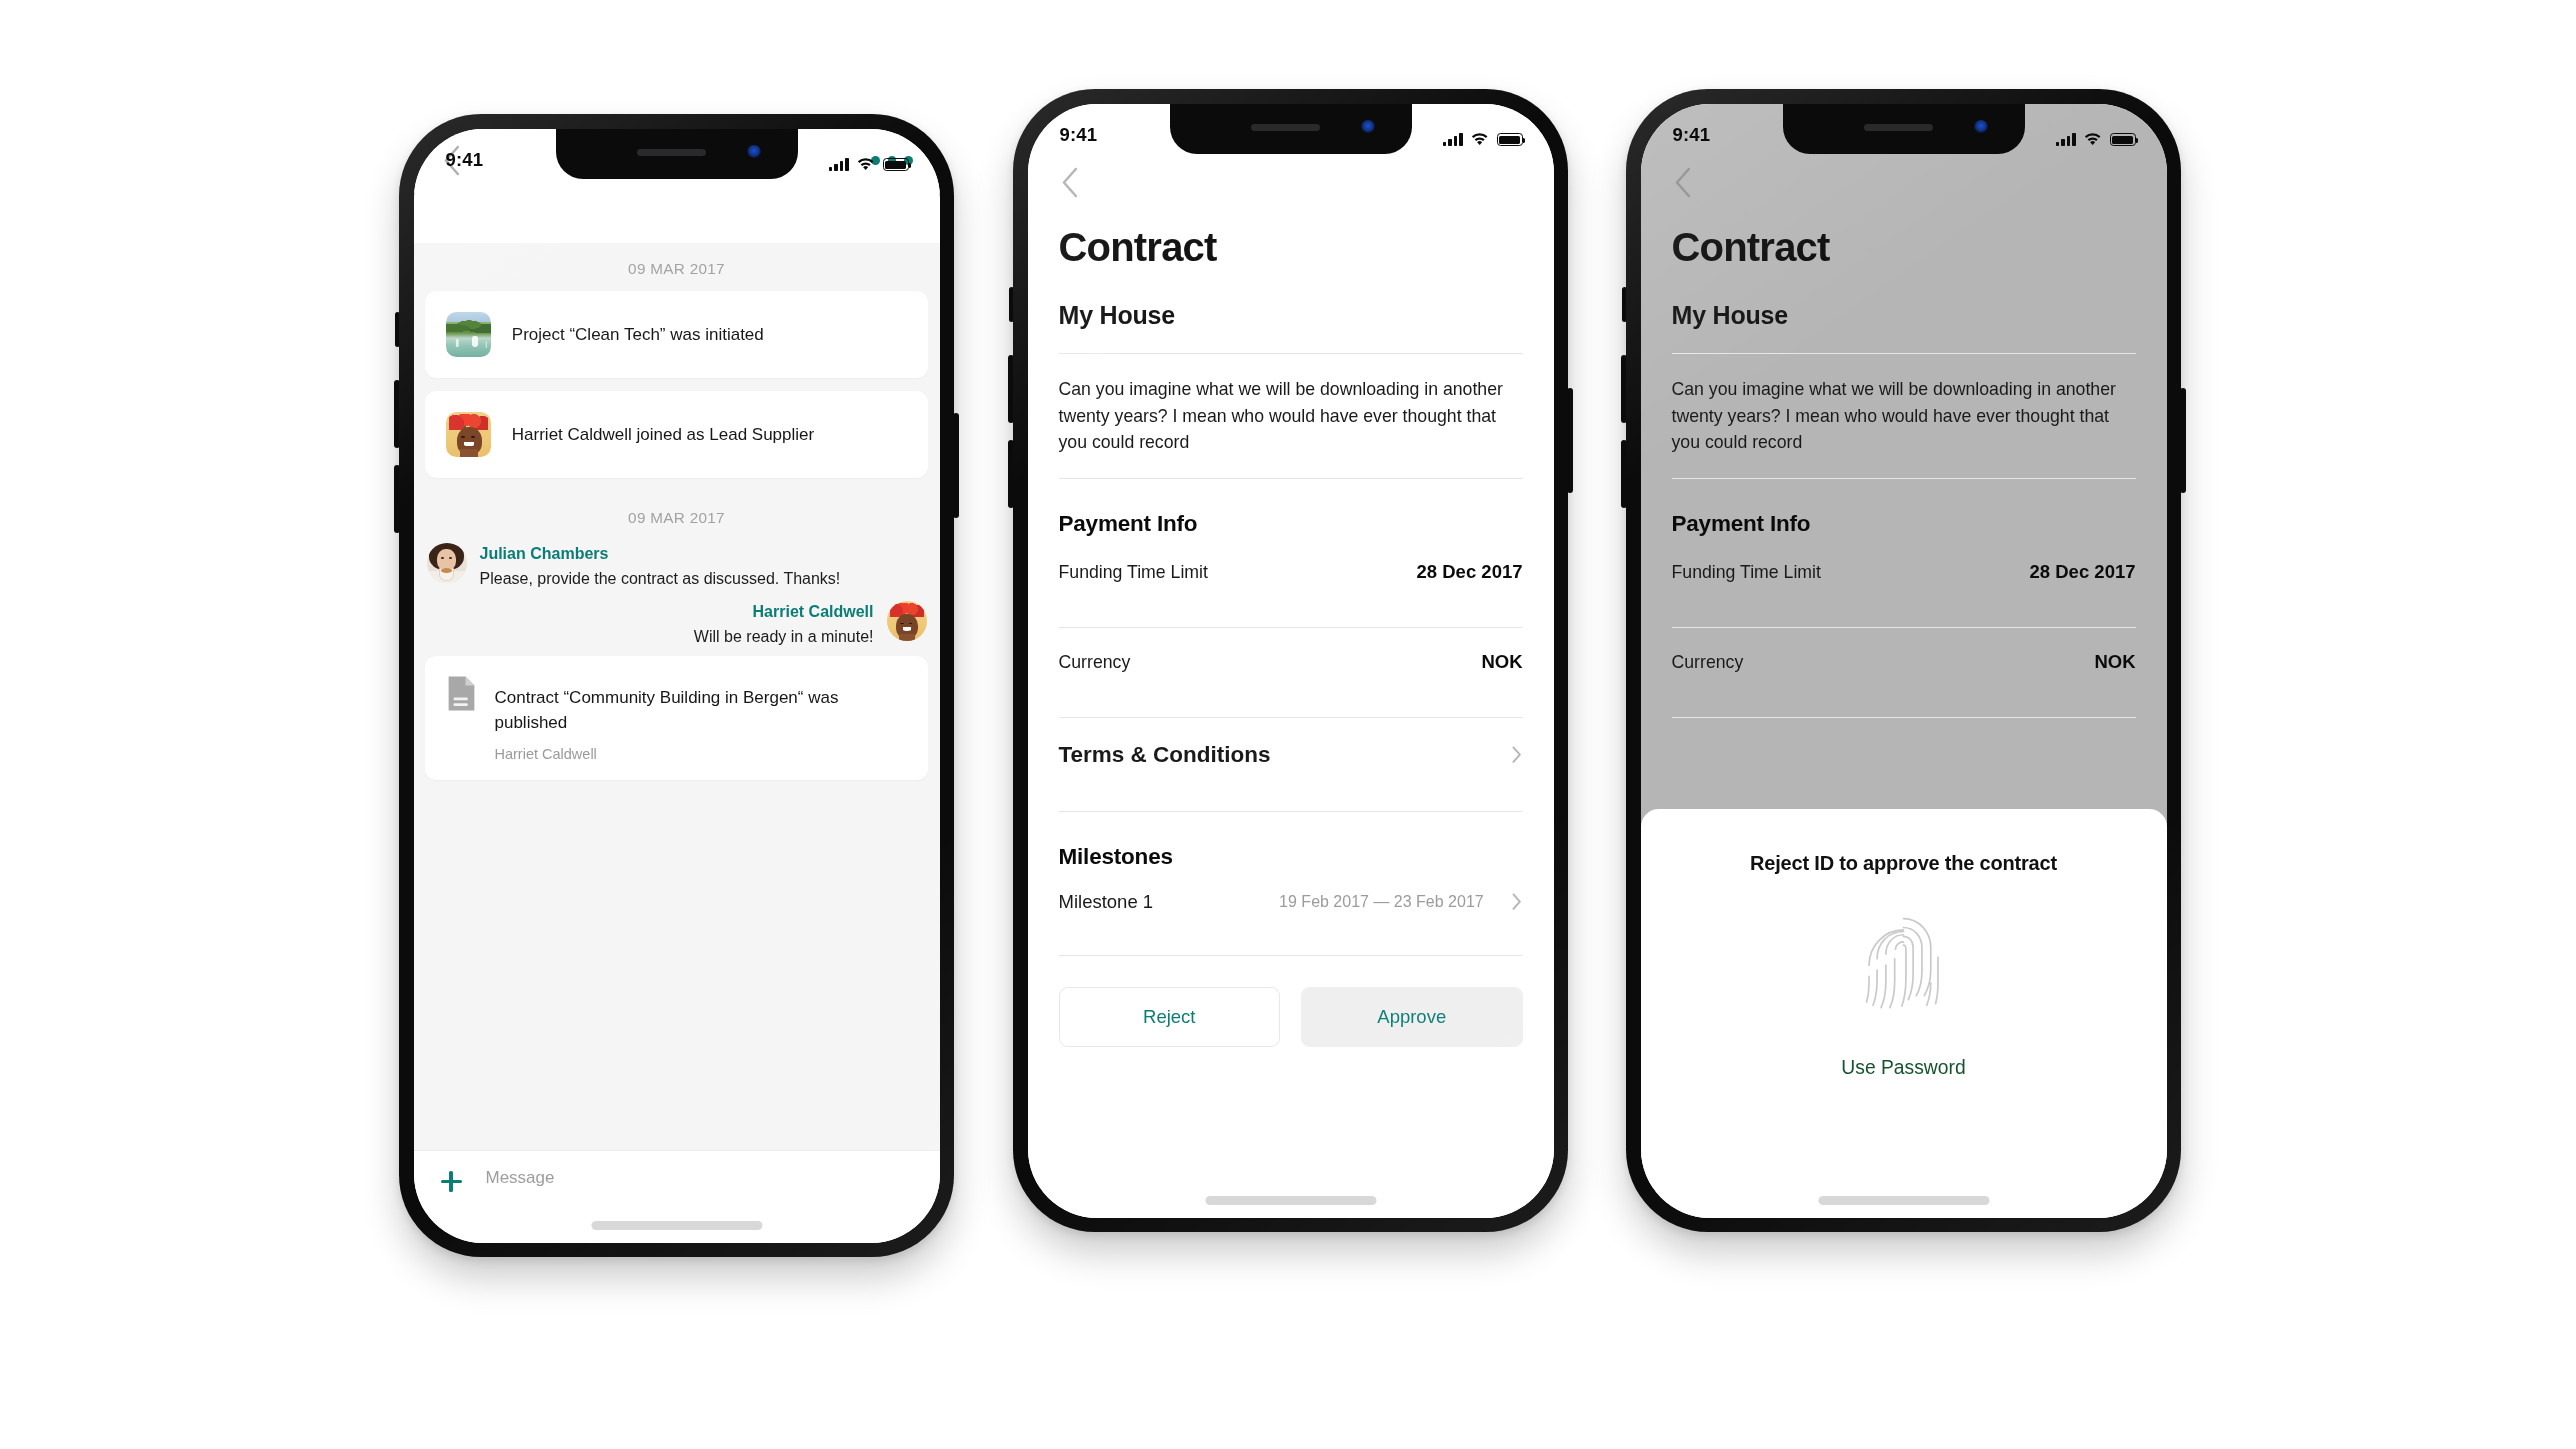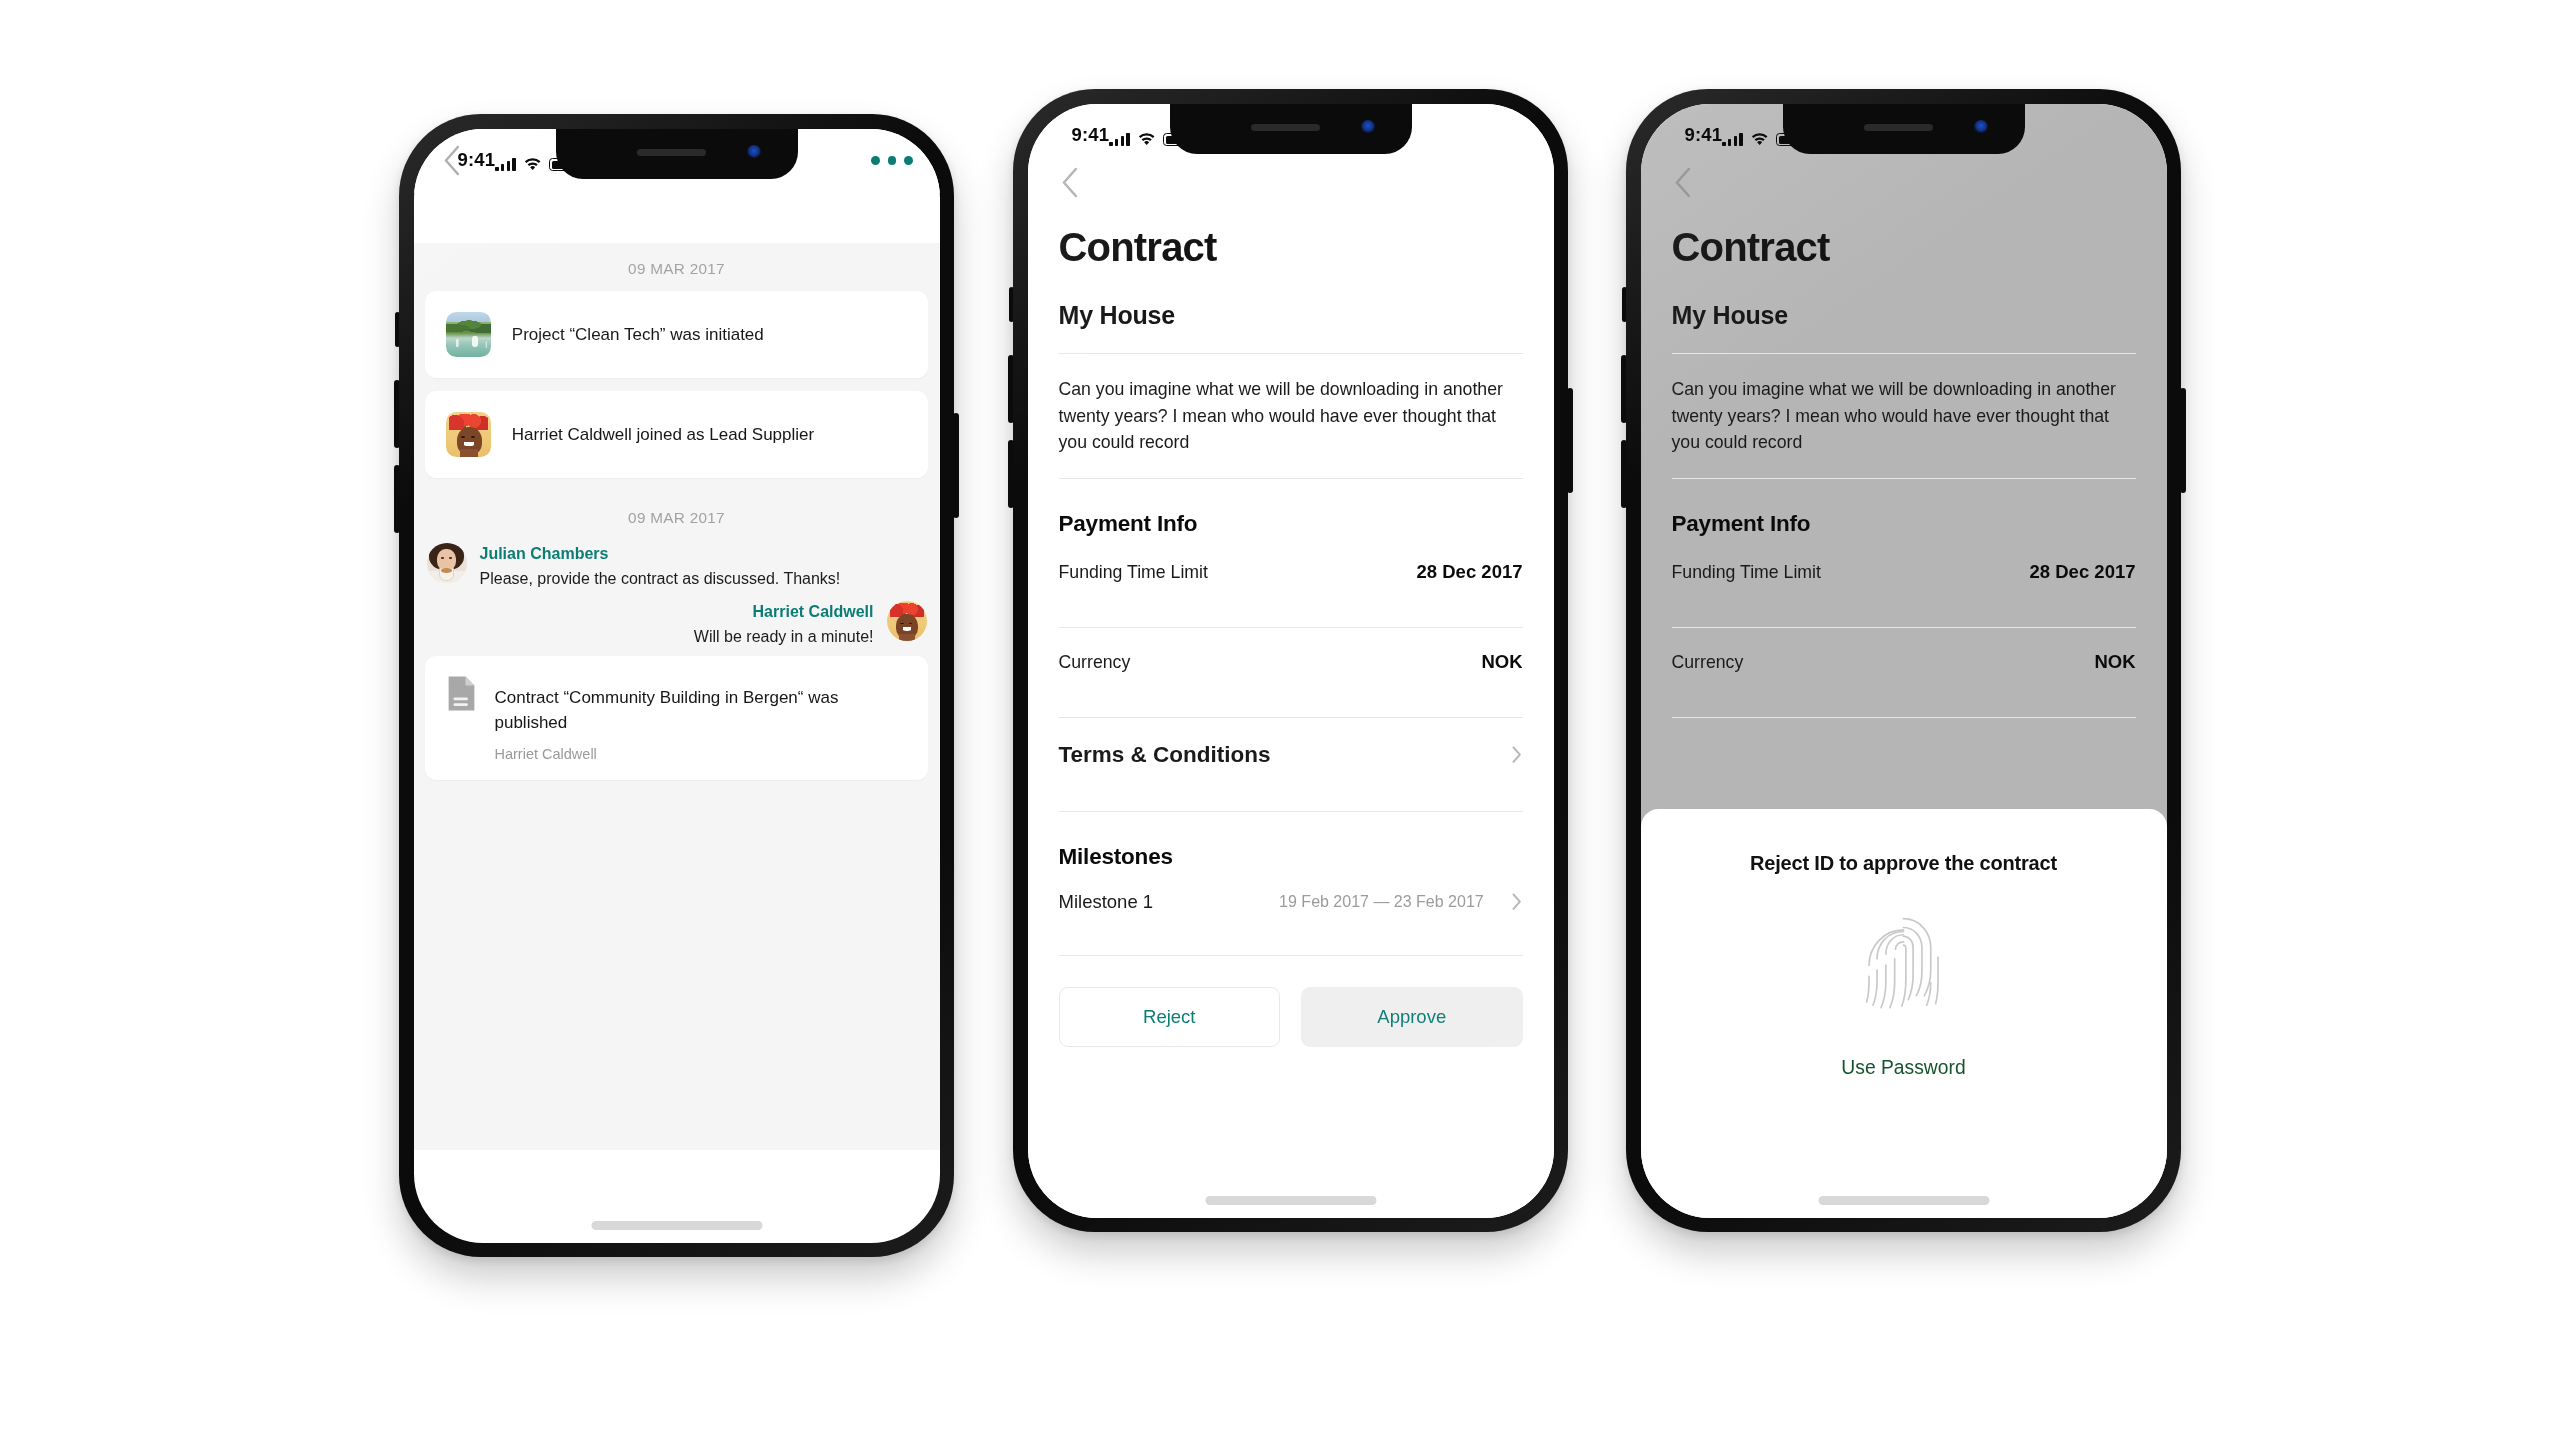--- a/index.html
+++ b/index.html
@@ -53,22 +53,22 @@
     background: #2a2a2c;
   }
   .camera {
     position: absolute; right: 37px; top: 16px;
     width: 13.7px; height: 13.7px; border-radius: 50%;
     background: radial-gradient(circle at 50% 45%, #1d4fd8 0%, #12337f 48%, #07122e 72%, #05060d 100%);
   }
 
   
   .statusbar {
-    position: absolute; top: 0; left: 12px; right: 0; height: 50px;
-    display: flex; align-items: flex-end; 
+    position: absolute; top: 0; left: 0; right: 0; height: 50px;
+    display: flex; align-items: flex-end; justify-content: space-between;
     padding: 0 31px 7.2px 32px;
     z-index: 8;
   }
   .sb-time { font-size: 18.5px; font-weight: 700; color: #0b0b0c; letter-spacing: 0.2px; }
   .sb-right { display: flex; align-items: flex-end; gap: 7.2px; }
   .sig { display: flex; align-items: flex-end; gap: 2.1px; height: 13.7px; }
   .sig i { display:block; width: 3.5px; background: #0b0b0c; border-radius: 0.8px; }
   .sig i:nth-child(1){ height: 4.8px; }
   .sig i:nth-child(2){ height: 7.6px; }
   .sig i:nth-child(3){ height: 10.5px; }
@@ -386,20 +386,24 @@
             <rect x="9" y="28" width="18" height="3.4" rx="1.7" fill="#f2f2f2"></rect>
             <rect x="9" y="35" width="18" height="3.4" rx="1.7" fill="#f2f2f2"></rect>
           </svg>
           <div class="docwrap">
             <div class="ctext">Contract “Community Building in Bergen“ was published</div>
             <div class="sub">Harriet Caldwell</div>
           </div>
         </div>
       </div>
 
+      <div class="composer">
+        <div class="plus"></div>
+        <div class="ph">Message</div>
+      </div>
 
       <div class="home-ind"></div>
     </div>
   </div>
 
   <div class="phone" id="phone2">
     <div class="btn-side btn-mute"></div>
     <div class="btn-side btn-volup"></div>
     <div class="btn-side btn-voldn"></div>
     <div class="btn-side btn-power"></div>

